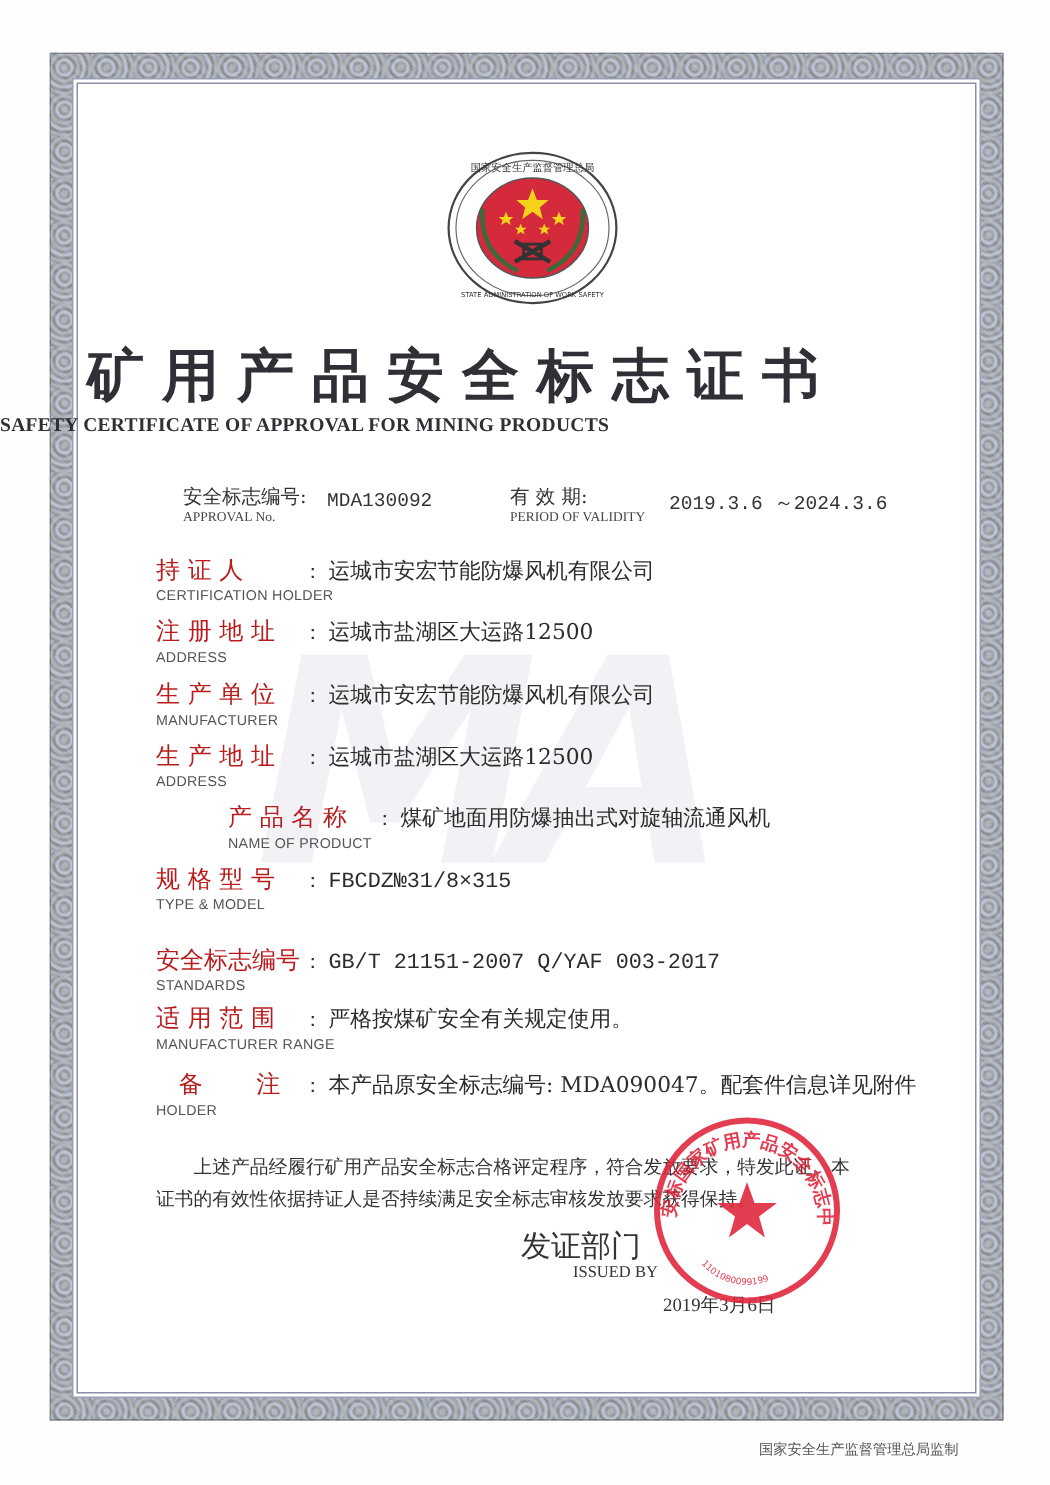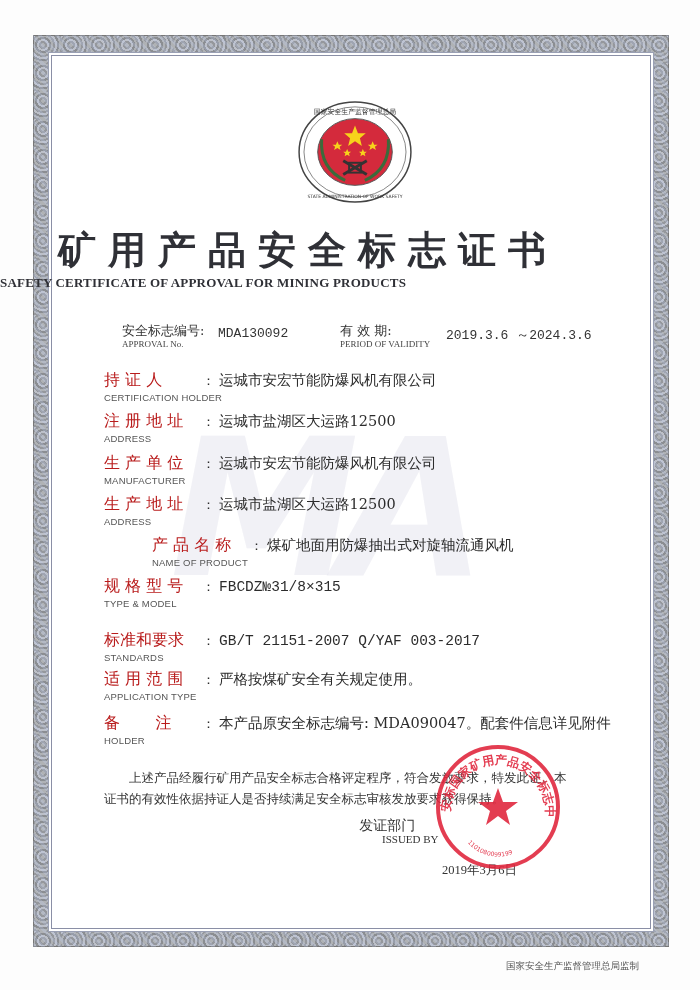--- a/index.html
+++ b/index.html
@@ -29,21 +29,21 @@
   .meta .val { font-family:"Liberation Mono", monospace; font-size:13px; position:absolute; top:4px; white-space:nowrap; }
   .field { position:absolute; left:104px; }
   .field .label { font-family:"DejaVu Serif", serif; font-size:16px; color:#b91c1c; display:inline-block; width:98px; white-space:nowrap; }
   .field .colon { font-family:"DejaVu Sans Mono", monospace; font-size:13px; margin-right:4px; }
   .field .value { font-family:"DejaVu Serif", serif; font-size:14.5px; color:#2c2c2c; white-space:nowrap; }
   .field .value.mono { font-family:"Liberation Mono", monospace; font-size:14.5px; }
   .field .en { display:block; font-family:"Liberation Sans Narrow","Liberation Sans", sans-serif; font-size:9.5px; color:#555; margin-top:1px; letter-spacing:0.2px; }
   .body-text { position:absolute; left:104px; width:520px; top:767px; font-size:12.5px; line-height:21px; color:#333; }
   .body-text p { margin:0; }
   .issuer { position:absolute; left:336px; top:817px; text-align:center; }
-  .issuer .cn { font-size:14px; color:#333; font-family:"DejaVu Serif", serif; }
+  .issuer .cn { font-size:20px; color:#333; font-family:"DejaVu Serif", serif; }
   .issuer .en { font-size:11px; font-family:"Liberation Serif", serif; color:#333; margin-top:-2px;margin-left:46px; }
   .date { position:absolute; left:442px; top:862px; font-size:12.5px; color:#333; font-family:"Liberation Serif", serif; }
   .seal { position:absolute; left:432px; top:742px; width:132px; height:130px; opacity:0.88; }
   .footer { position:absolute; left:506px; top:960px; font-size:9.5px; color:#555;text-align:right; }
 </style>
 </head>
 <body>
 
 <div class="frame"></div>
 <div class="inner"></div>
@@ -98,29 +98,29 @@
 </div>
 <div class="field" style="top:535px;margin-left:48px;">
   <span class="label">产 品 名 称</span><span class="colon">：</span><span class="value">煤矿地面用防爆抽出式对旋轴流通风机</span>
   <span class="en">NAME OF PRODUCT</span>
 </div>
 <div class="field" style="top:576px;">
   <span class="label">规 格 型 号</span><span class="colon">：</span><span class="value mono">FBCDZ№31/8×315</span>
   <span class="en">TYPE &amp; MODEL</span>
 </div>
 <div class="field" style="top:630px;">
-  <span class="label">标准和要求</span><span class="colon">：</span><span class="value mono">GB/T 21151-2007  Q/YAF 003-2017</span>
+  <span class="label">安全标志编号</span><span class="colon">：</span><span class="value mono">GB/T 21151-2007  Q/YAF 003-2017</span>
   <span class="en">STANDARDS</span>
 </div>
 <div class="field" style="top:669px;">
   <span class="label">适 用 范 围</span><span class="colon">：</span><span class="value">严格按煤矿安全有关规定使用。</span>
-  <span class="en">APPLICATION TYPE</span>
+  <span class="en">MANUFACTURER RANGE</span>
 </div>
 <div class="field" style="top:713px;">
-  <span class="label" style="white-space:pre;">备       注</span><span class="colon">：</span><span class="value">本产品原安全标志编号: MDA090047。配套件信息详见附件</span>
+  <span class="label" style="white-space:pre;text-align:center;">备       注</span><span class="colon">：</span><span class="value">本产品原安全标志编号: MDA090047。配套件信息详见附件</span>
   <span class="en">HOLDER</span>
 </div>
 
 <div class="body-text">
   <p style="text-indent:25px;">上述产品经履行矿用产品安全标志合格评定程序，符合发放要求，特发此证。本</p>
   <p>证书的有效性依据持证人是否持续满足安全标志审核发放要求获得保持。</p>
 </div>
 
 <div class="issuer">
   <div class="cn">发证部门</div>

